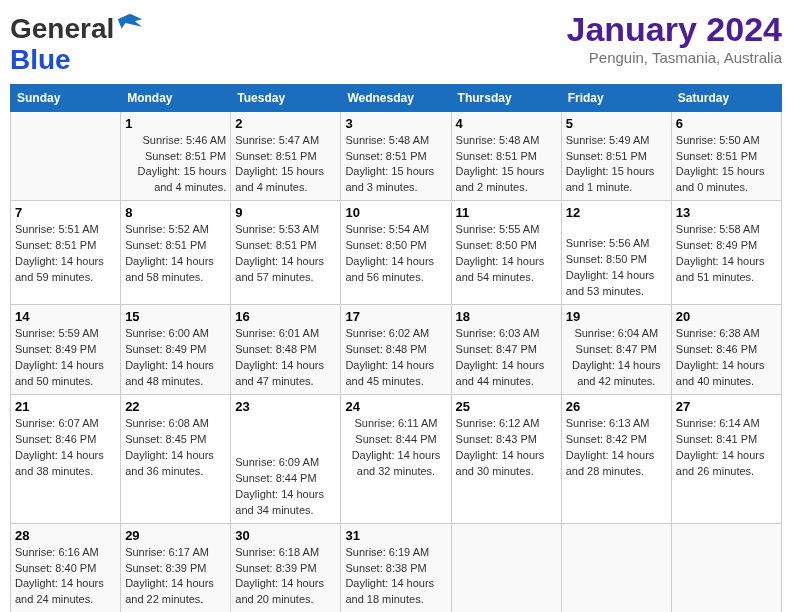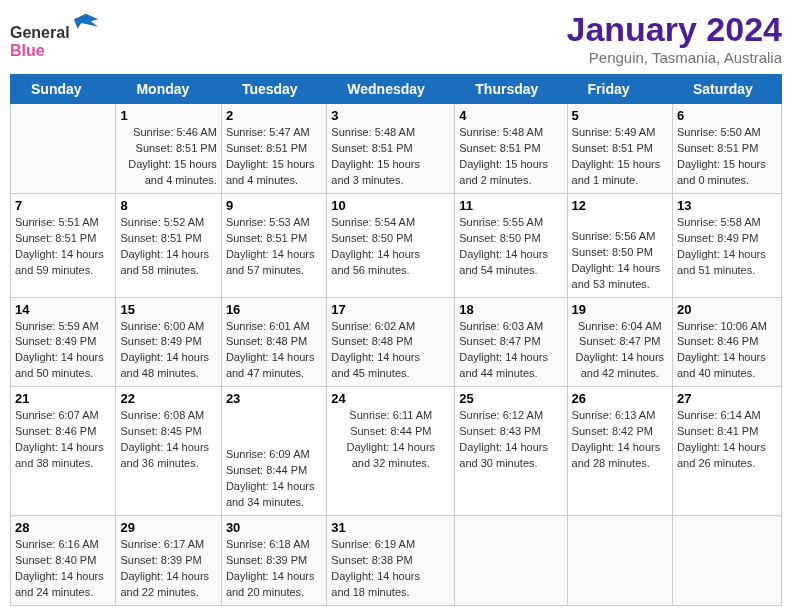--- a/index.html
+++ b/index.html
@@ -14,26 +14,26 @@
       display: flex;
       justify-content: space-between;
       align-items: flex-start;
       margin-bottom: 8px;
     }
     .logo {
       display: flex;
       align-items: center;
     }
     .logo-text {
-      font-size: 16px;
+      font-size: 28px;
       font-weight: bold;
       line-height: 1.1;
     }
     .logo-general { color: #333; }
-    .logo-blue { color: #ec4899; }
+    .logo-blue { color: #1d4ed8; }
     .logo-bird {
       width: 28px;
       height: 28px;
       margin-left: 2px;
     }
     .title-area {
       text-align: right;
     }
     .title-area h1 {
       font-size: 34px;
@@ -46,23 +46,23 @@
       font-weight: normal;
     }
     table {
       width: 100%;
       border-collapse: collapse;
       font-size: 11px;
     }
     thead tr th {
       background-color: #1a6ebd;
       color: #fff;
-      padding: 6px 20px;
+      padding: 6px 6px;
       text-align: left;
-      font-size: 14px;
+      font-size: 12px;
       font-weight: bold;
       border: 1px solid #1a6ebd;
     }
     tbody tr td {
       border: 1px solid #ccc;
       padding: 4px 4px;
       vertical-align: top;
       min-height: 70px;
     }
     tbody tr:nth-child(odd) td {
@@ -254,21 +254,21 @@
         </td>
         <td>
           <span class="date-num">19</span>
           <div class="cell-info" style="white-space: pre-line; text-align: center;">Sunrise: 6:04 AM
 Sunset: 8:47 PM
 Daylight: 14 hours
 and 42 minutes.</div>
         </td>
         <td>
           <span class="date-num">20</span>
-          <div class="cell-info" style="white-space: pre-line;">Sunrise: 10:06 AM
+          <div class="cell-info" style="white-space: pre-line;">Sunrise: 6:38 AM
 Sunset: 8:46 PM
 Daylight: 14 hours
 and 40 minutes.</div>
         </td>
       </tr>
       <tr>
         <td>
           <span class="date-num">21</span>
           <div class="cell-info" style="white-space: pre-line;">Sunrise: 6:07 AM
 Sunset: 8:46 PM

